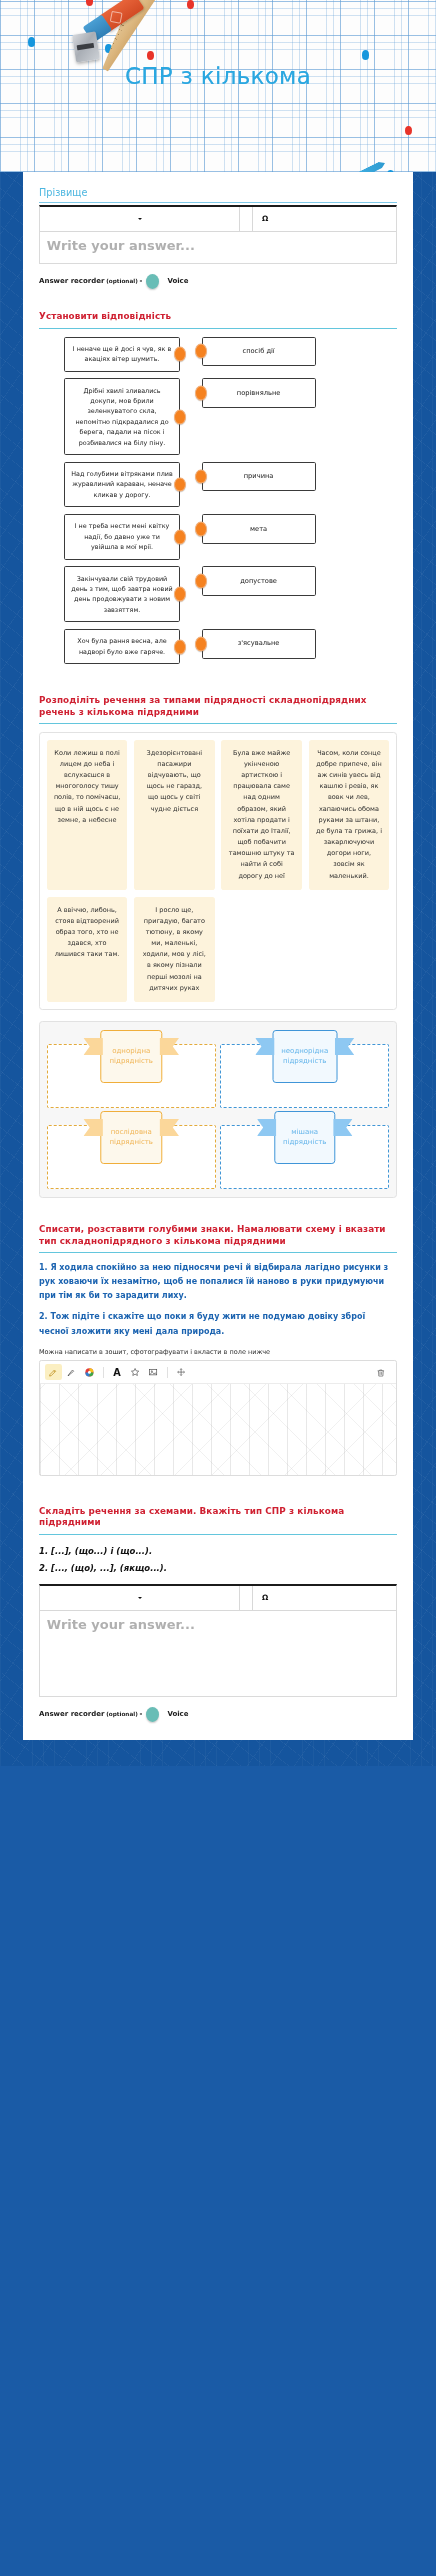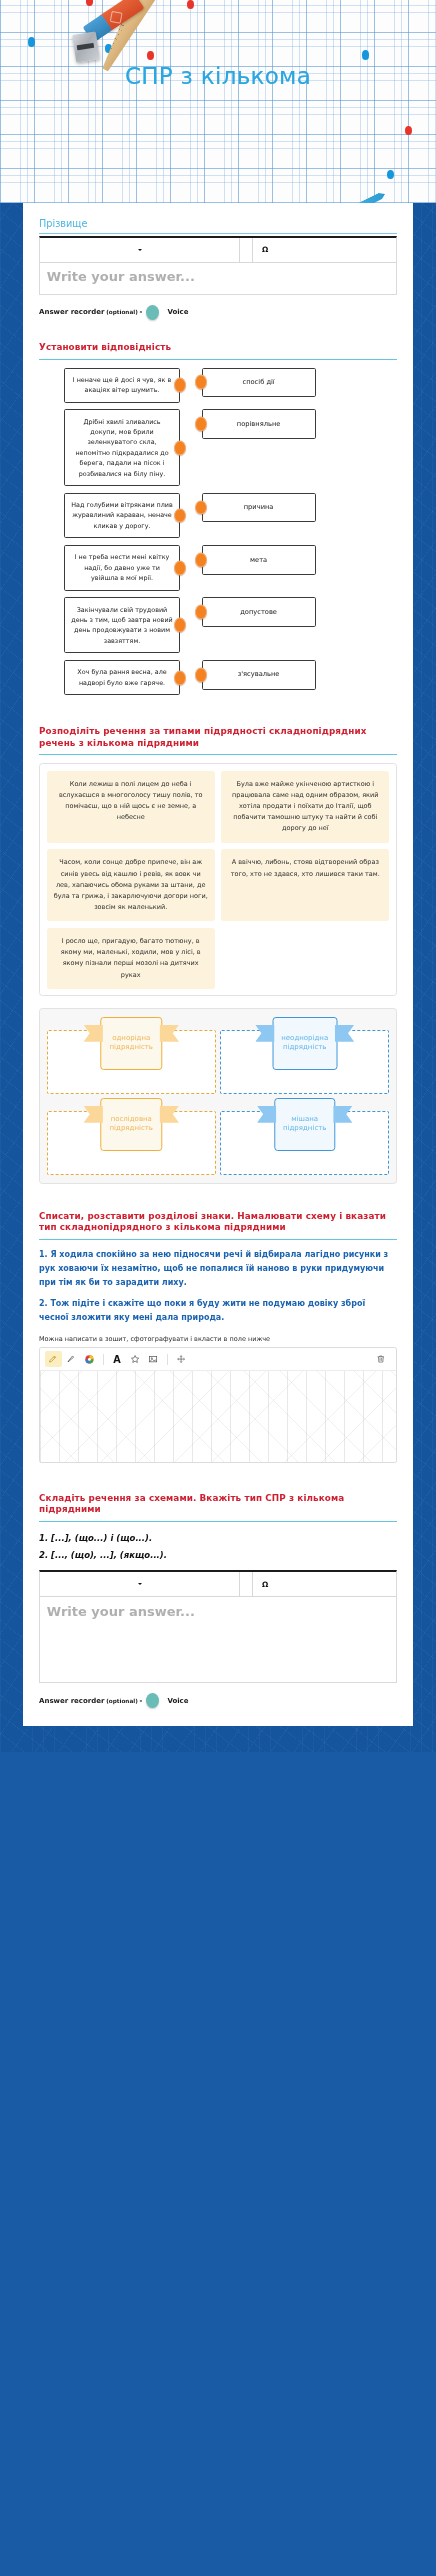--- a/index.html
+++ b/index.html
@@ -20,21 +20,21 @@
       repeating-linear-gradient(38deg, rgba(255,255,255,0.055) 0 0.6px, transparent 0.6px 14.8px),
       repeating-linear-gradient(-55deg, rgba(255,255,255,0.05) 0 0.6px, transparent 0.6px 19.3px),
       repeating-linear-gradient(90deg, rgba(255,255,255,0.035) 0 0.6px, transparent 0.6px 10.8px);
     z-index: 0;
   }
   .wrap { position: relative; z-index: 2; }
 
   
   .hero {
     position: relative;
-    height: 203px;
+    height: 172px;
     overflow: hidden;
     background-color: #fdfdfd;
     background-image:
       repeating-linear-gradient(0deg, rgba(100,160,215,0.30) 0 0.6px, transparent 0.6px 6.8px),
       repeating-linear-gradient(90deg, rgba(100,160,215,0.30) 0 0.6px, transparent 0.6px 6.8px),
       repeating-linear-gradient(0deg, rgba(70,140,205,0.42) 0 0.7px, transparent 0.7px 34px),
       repeating-linear-gradient(90deg, rgba(70,140,205,0.42) 0 0.7px, transparent 0.7px 34px);
   }
   .hero-title {
     position: absolute;
@@ -173,21 +173,21 @@
     position:absolute; width:12px; height:14.8px; border-radius:50%;
     background:#f58220; border:0.9px solid #f3b07a;
     box-shadow: 0 0.6px 1.1px rgba(0,0,0,.2);
   }
   .knob.right-edge { right:-6.2px; top:50%; transform: translateY(-50%); }
   .knob.left-edge  { left:-6.2px;  top:50%; transform: translateY(-50%); }
 
   
   .pool {
     border:0.6px solid #e2e2e2; border-radius:3.4px; background:#fff;
-    padding: 6.8px; display:grid; grid-template-columns: 1fr 1fr; gap: 6.8px;
+    padding: 6.8px; display:grid; grid-template-columns: 1fr 1fr 1fr 1fr; gap: 6.8px;
   }
   .pool-card {
     background:#fdf3dc; border-radius:2.8px; padding: 8px 6.8px;
     font-family:"DejaVu Sans", sans-serif; font-size:6.5px; line-height:1.72;
     color:#2e2e2e; text-align:center;
   }
   .zones {
     margin-top: 11.4px; border:0.6px solid #e2e2e2; border-radius:3.4px; background:#f7f7f7;
     padding: 8px 6.8px 8px 6.8px; display:grid; grid-template-columns: 1fr 1fr; gap: 3.4px 4.5px;
   }
@@ -365,20 +365,21 @@
           </div>
         </div>
     </div>
 
     <div class="section" style="padding-top:20.5px;">
       <h2 class="qtitle">Розподіліть речення за  типами підрядності складнопідрядних речень з кількома підрядними</h2>
       <div class="rule"></div>
 
       <div class="pool" id="pool">
           <div class="pool-card">Коли лежиш в полі лицем до неба і вслухаєшся в многоголосу тишу полів, то помічаєш, що в ній щось є не земне, а небесне</div>
+          <div class="pool-card">Здезорієнтовані пасажири відчувають, що щось не гаразд, що щось у світі чудне діється</div>
           <div class="pool-card">Була вже майже укінченою артисткою і працювала саме над одним образом, який хотіла продати і поїхати до Італії, щоб побачити тамошню штуку та найти й собі дорогу до неї</div>
           <div class="pool-card">Часом, коли сонце добре припече, він аж синів увесь від кашлю і ревів, як вовк чи лев, хапаючись обома руками за штани, де була та грижа, і закарлючуючи догори ноги, зовсім як маленький.</div>
           <div class="pool-card">А ввіччю, либонь, стояв відтворений образ того, хто не здався, хто лишився таки там.</div>
           <div class="pool-card">І росло ще, пригадую, багато тютюну, в якому ми, маленькі, ходили, мов у лісі, в якому пізнали перші мозолі на дитячих руках</div>
         </div>
       <div class="zones" id="zones">
           <div class="zone">
             <div class="ribbon">
               <div>однорідна</div>
               <div>підрядність</div>
@@ -403,21 +404,21 @@
             <div class="ribbon">
               <div>мішана</div>
               <div>підрядність</div>
             </div>
             <div class="zone-box"></div>
           </div>
         </div>
     </div>
 
     <div class="section" style="padding-top:23px;">
-      <h2 class="qtitle">Списати, розставити розділові знаки. Намалювати схему і вказати тип складнопідрядного з кількома підрядними</h2>
+      <h2 class="qtitle">Списати, розставити голубими знаки. Намалювати схему і вказати тип складнопідрядного з кількома підрядними</h2>
       <div class="rule"></div>
 
       <div class="blue-item">1.  Я ходила спокійно за нею підносячи речі й відбирала лагідно рисунки з рук ховаючи їх незамітно, щоб не попалися їй наново в руки придумуючи при тім як би то зарадити лиху.</div>
       <div class="blue-item">2. Тож підіте і скажіте що поки я буду жити не подумаю довіку зброї чесної зложити яку мені дала природа.</div>
 
       <div class="note">Можна написати в зошит, сфотографувати і вкласти в поле нижче</div>
 
       <div class="draw">
         <div class="draw-tb">
           <div class="tool active">

